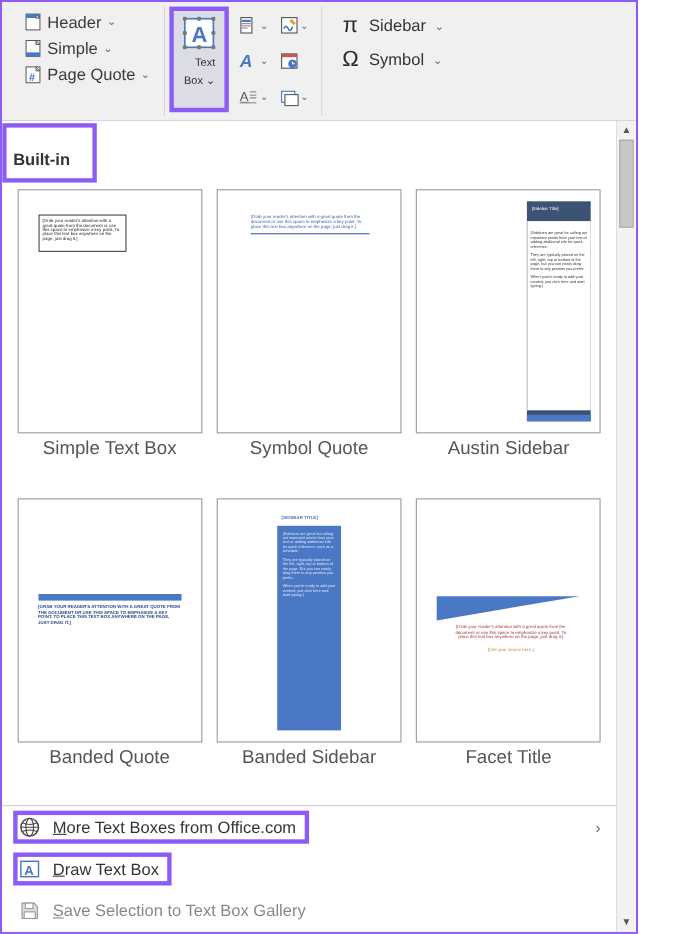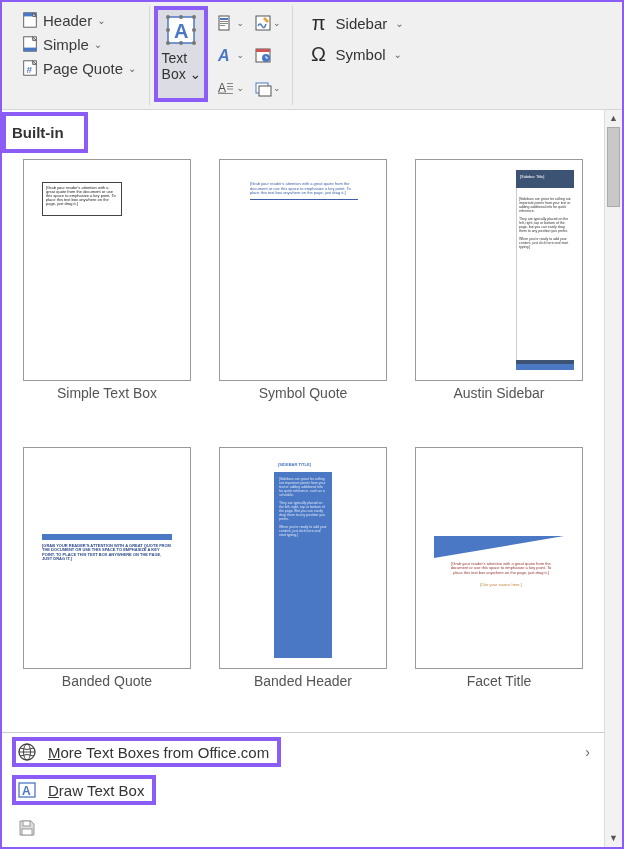--- a/index.html
+++ b/index.html
@@ -8,21 +8,21 @@
     font-family: "Segoe UI", Arial, sans-serif;
     font-size: 14px;
     color: #333;
     background: #fff;
     width: 624px;
     height: 849px;
     overflow: hidden;
   }
   .outer-frame {
     border: 2px solid #8B5CF6;
-    width: 624px;
+    width: 580px;
     height: 849px;
     position: relative;
   }
   
   .ribbon {
     background: #f0f0f1;
     border-bottom: 1px solid #d6d6d6;
     height: 108px;
     display: flex;
     padding: 4px 6px 4px 6px;
@@ -58,21 +58,21 @@
     height: 96px;
     cursor: pointer;
     padding-top: 4px;
     margin-left: 4px;
     margin-right: 4px;
   }
   .textbox-icon-outer {
     width: 32px; height: 32px;
     display:flex; align-items:center; justify-content:center;
   }
-  .textbox-label { font-size: 14px; text-align:left; line-height: 16px; margin-top: 4px; }
+  .textbox-label { font-size: 10px; text-align:right; line-height: 16px; margin-top: 4px; }
 
   .mini-grid {
     display: flex;
     flex-direction: column;
     justify-content: space-around;
     gap: 2px;
     padding-left: 2px;
   }
   .mini-row { display:flex; gap: 4px; }
   .mini-btn {
@@ -106,20 +106,21 @@
     flex: 1;
     overflow: hidden;
     display:flex;
     flex-direction:column;
   }
   .gallery-heading {
     font-weight: bold;
     font-size: 15px;
     padding: 6px 2px 6px 4px;
     display:inline-block;
+    margin-top:13px;
   }
   .heading-box {
     border: 4px solid #8B5CF6;
     display:inline-block;
     margin: 2px 0 0 0;
     padding: 2px 18px 2px 2px;
   }
   .thumb-grid {
     display:grid;
     grid-template-columns: repeat(3, 1fr);
@@ -135,21 +136,21 @@
   }
   .page-thumb {
     width: 168px;
     height: 222px;
     border: 1px solid #9a9a9a;
     background: #fff;
     position:relative;
     margin-bottom: 4px;
   }
   .thumb-label {
-    font-size: 14px;
+    font-size: 17px;
     color: #555;
     text-align:left;
     margin-bottom: 6px;
   }
   
   .tb-simple {
     position:absolute; left:18px; top:22px; width:80px; height:34px;
     border:1px solid #444; background:#fff;
     font-size:4px; color:#222; padding:3px; line-height: 4px;
   }
@@ -382,21 +383,21 @@
             <div class="tb-bandedq-txt">[GRAB YOUR READER'S ATTENTION WITH A GREAT QUOTE FROM THE DOCUMENT OR USE THIS SPACE TO EMPHASIZE A KEY POINT. TO PLACE THIS TEXT BOX ANYWHERE ON THE PAGE, JUST DRAG IT.]</div>
           </div>
           <div class="thumb-label">Banded Quote</div>
         </div>
 
         <div class="thumb-cell">
           <div class="page-thumb">
             <div class="tb-bandeds-title">[SIDEBAR TITLE]</div>
             <div class="tb-bandeds-bar">[Sidebars are great for calling out important points from your text or adding additional info for quick reference, such as a schedule.<br><br>They are typically placed on the left, right, top or bottom of the page. But you can easily drag them to any position you prefer.<br><br>When you're ready to add your content, just click here and start typing.]</div>
           </div>
-          <div class="thumb-label">Banded Header</div>
+          <div class="thumb-label">Banded Sidebar</div>
         </div>
 
         <div class="thumb-cell">
           <div class="page-thumb">
             <div class="tb-facet-tri"></div>
             <div class="tb-facet-txt">[Grab your reader's attention with a great quote from the document or use this space to emphasize a key point. To place this text box anywhere on the page, just drag it.]</div>
             <div class="tb-facet-sub">[Cite your source here.]</div>
           </div>
           <div class="thumb-label">Facet Title</div>
         </div>
@@ -430,20 +431,21 @@
           </span>
         </div>
         <div class="footer-item disabled">
           <span class="footer-icon">
             <svg width="20" height="20" viewBox="0 0 20 20">
                 <path d="M3 3 h11 l3 3 v11 h-14 z" fill="#ddd" stroke="#999"></path>
                 <rect x="6" y="3" width="7" height="5" fill="#fff" stroke="#999"></rect>
                 <rect x="5" y="11" width="10" height="6" fill="#fff" stroke="#999"></rect>
               </svg>
           </span>
+          <span><span class="u">S</span>ave Selection to Text Box Gallery</span>
         </div>
       </div>
     </div>
 
     <div class="vscroll">
       <div class="vscroll-up">▲</div>
       <div class="vscroll-thumb"></div>
       <div class="vscroll-down" style="position:absolute;bottom:0;width:100%;">▼</div>
     </div>
   </div>

